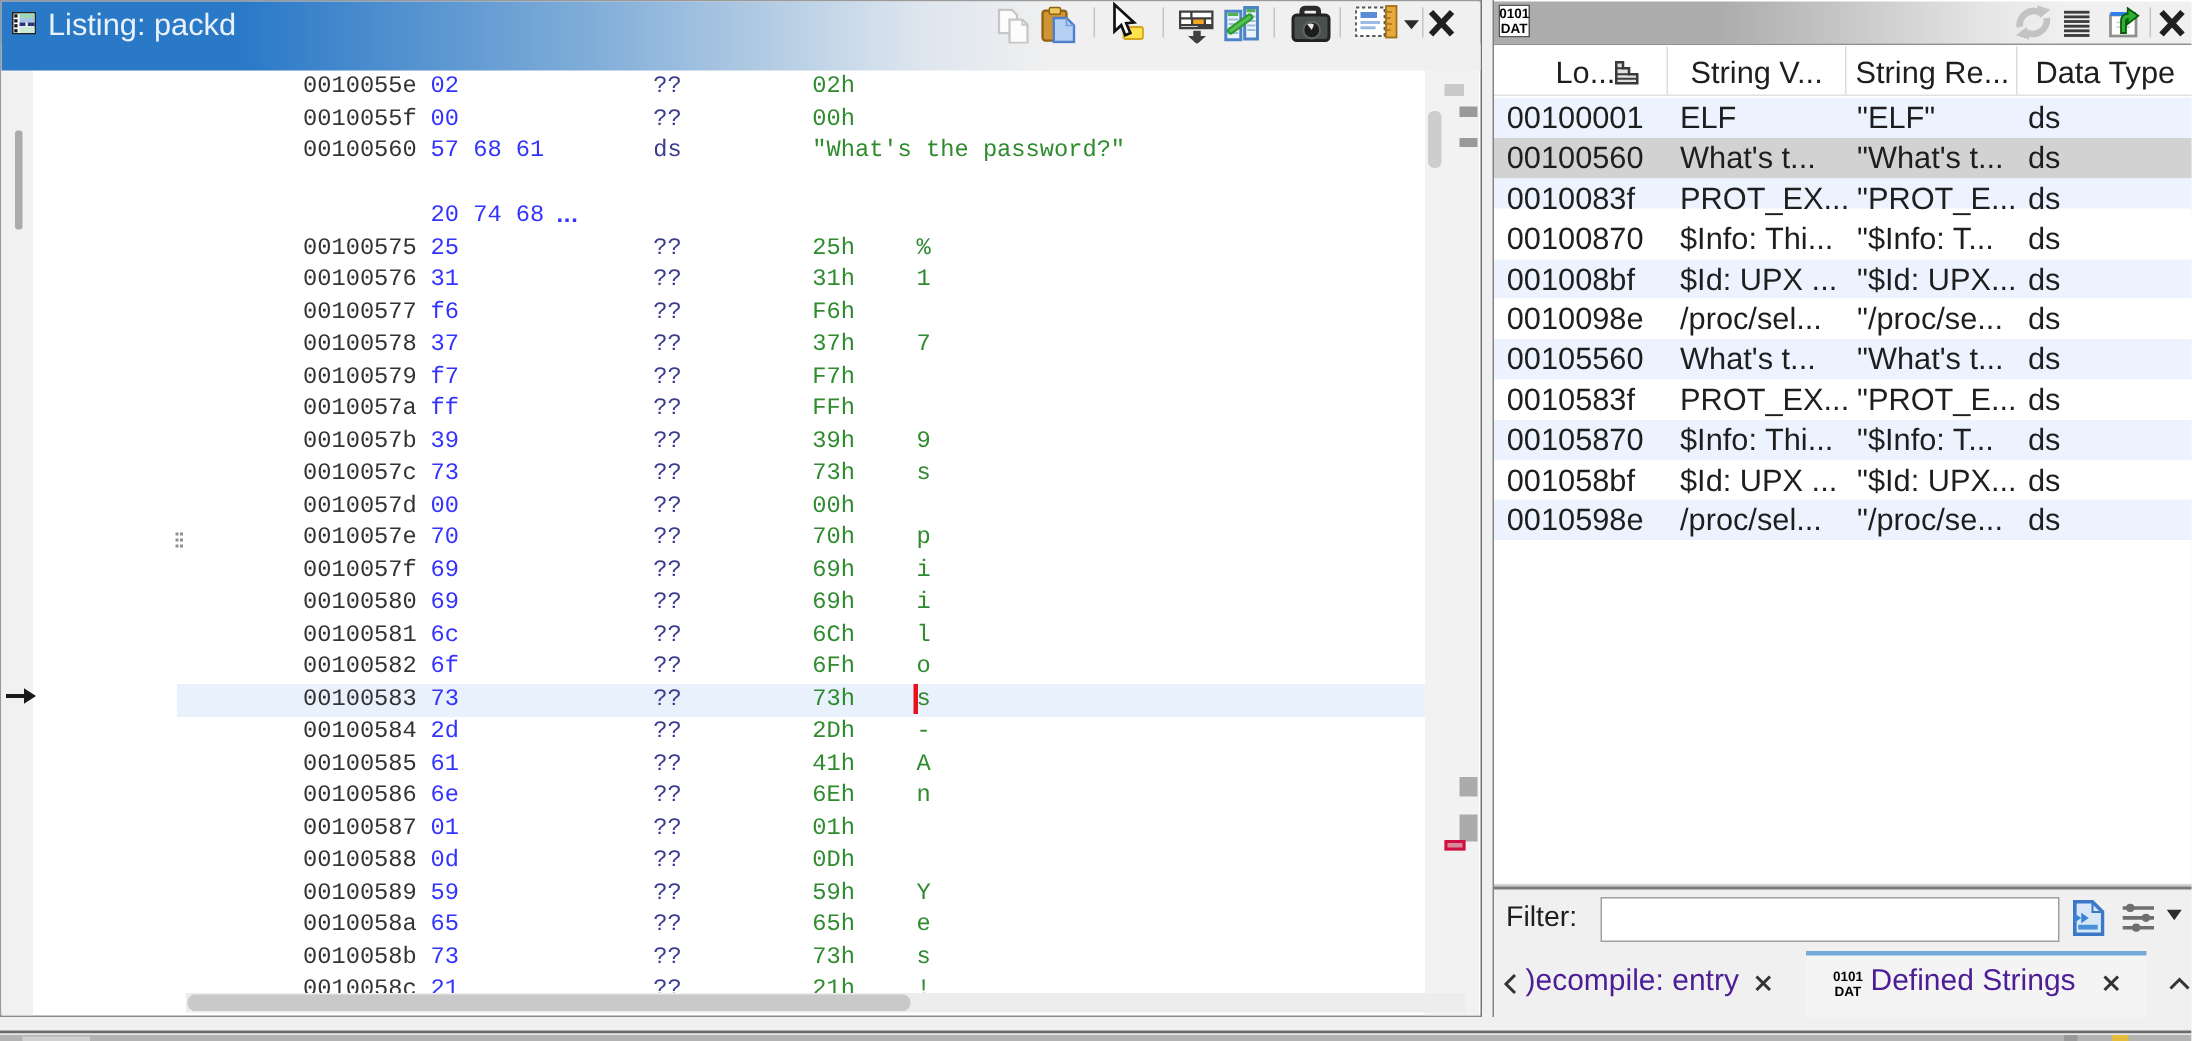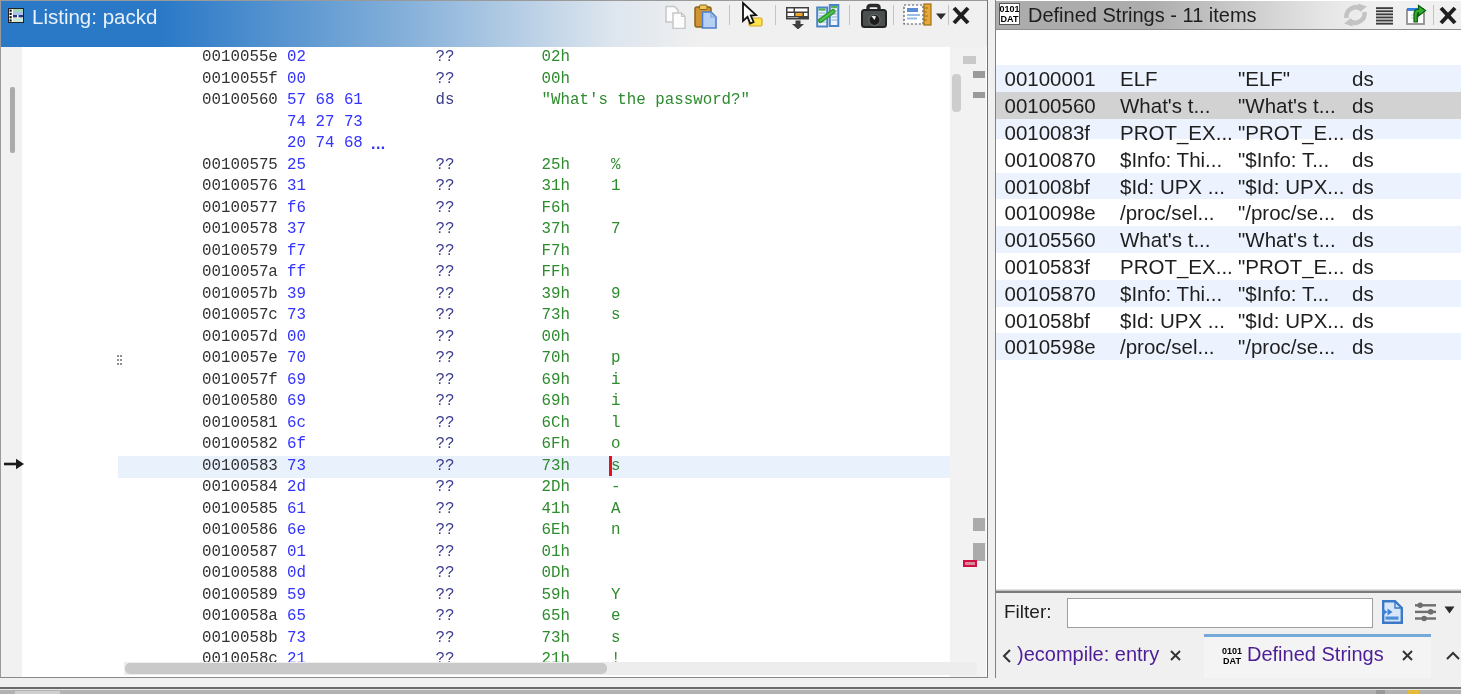--- a/index.html
+++ b/index.html
@@ -138,21 +138,20 @@
 <div class="abs" style="left:119px;top:334px;width:2px;height:2px;background:#909090"></div>
 <div class="abs" style="left:117px;top:427px;width:832px;height:21.5px;background:#e9f1fc"></div>
 <svg class="abs" style="left:2px;top:428px" width="22" height="14" viewBox="0 0 22 14">
         <line x1="1" y1="7" x2="14" y2="7" stroke="#1a1a1a" stroke-width="2.6"></line>
         <path d="M13 1.8 L21 7 L13 12.2 Z" fill="#1a1a1a"></path>
       </svg>
 <div class="lrow" style="top:-3.25px"><span class="ca">0010055d</span><span class="cb">00</span><span class="cm">??</span><span class="co">00h</span></div>
 <div class="lrow" style="top:18.25px"><span class="ca">0010055e</span><span class="cb">02</span><span class="cm">??</span><span class="co">02h</span></div>
 <div class="lrow" style="top:39.75px"><span class="ca">0010055f</span><span class="cb">00</span><span class="cm">??</span><span class="co">00h</span></div>
 <div class="lrow" style="top:61.25px"><span class="ca">00100560</span><span class="cb">57 68 61</span><span class="cm">ds</span><span class="co">"What's the password?"</span></div>
-<div class="lrow" style="top:82.75px"><span class="cb">74 27 73</span></div>
 <div class="lrow" style="top:104.25px"><span class="cb">20 74 68</span><span class="cb" style="left:370px;font-family:'Liberation Sans',sans-serif;font-weight:bold;letter-spacing:0.5px">...</span></div>
 <div class="lrow" style="top:125.75px"><span class="ca">00100575</span><span class="cb">25</span><span class="cm">??</span><span class="co">25h</span><span class="cc">%</span></div>
 <div class="lrow" style="top:147.25px"><span class="ca">00100576</span><span class="cb">31</span><span class="cm">??</span><span class="co">31h</span><span class="cc">1</span></div>
 <div class="lrow" style="top:168.75px"><span class="ca">00100577</span><span class="cb">f6</span><span class="cm">??</span><span class="co">F6h</span></div>
 <div class="lrow" style="top:190.25px"><span class="ca">00100578</span><span class="cb">37</span><span class="cm">??</span><span class="co">37h</span><span class="cc">7</span></div>
 <div class="lrow" style="top:211.75px"><span class="ca">00100579</span><span class="cb">f7</span><span class="cm">??</span><span class="co">F7h</span></div>
 <div class="lrow" style="top:233.25px"><span class="ca">0010057a</span><span class="cb">ff</span><span class="cm">??</span><span class="co">FFh</span></div>
 <div class="lrow" style="top:254.75px"><span class="ca">0010057b</span><span class="cb">39</span><span class="cm">??</span><span class="co">39h</span><span class="cc">9</span></div>
 <div class="lrow" style="top:276.25px"><span class="ca">0010057c</span><span class="cb">73</span><span class="cm">??</span><span class="co">73h</span><span class="cc">s</span></div>
 <div class="lrow" style="top:297.75px"><span class="ca">0010057d</span><span class="cb">00</span><span class="cm">??</span><span class="co">00h</span></div>
@@ -176,21 +175,20 @@
 <div class="abs" style="left:124px;top:634px;width:482px;height:11px;background:#c9c9c9;border-radius:5px"></div>
 </div>
 </div>
 <div id="rp">
 <div id="rtitle">
 <svg class="abs" style="left:3px;top:2px" width="21" height="22" viewBox="0 0 21 22">
         <rect x="0.5" y="0.5" width="20" height="21" fill="#ffffff" stroke="#555555"></rect>
         <text x="10.5" y="9" font-family="Liberation Sans,sans-serif" font-size="9" font-weight="bold" fill="#000000" text-anchor="middle">0101</text>
         <text x="10.5" y="19" font-family="Liberation Sans,sans-serif" font-size="9" font-weight="bold" fill="#000000" text-anchor="middle">DAT</text>
       </svg>
-<span class="t">Defined Strings - 11 items</span>
 <svg class="abs" style="left:340px;top:0" width="126" height="28" viewBox="0 0 126 28">
 <rect x="97" y="4" width="1" height="20" fill="#c4c4c4"></rect>
 <g transform="translate(8,2)" fill="none" stroke="#c3c3c3" stroke-width="4.5">
           <path d="M2.5 15 A9.5 9.5 0 0 1 18 6.5"></path>
           <path d="M20.5 9 A9.5 9.5 0 0 1 5 17.5"></path>
         </g>
         <g transform="translate(8,2)" fill="#c3c3c3">
           <path d="M14 0.5 L23 3.5 L16 9 Z"></path>
           <path d="M9 23.5 L0 20.5 L7 15 Z"></path>
         </g>
@@ -208,20 +206,35 @@
           <line x1="5" y1="14" x2="14" y2="14" stroke="#cccccc"></line>
           <line x1="5" y1="17" x2="14" y2="17" stroke="#cccccc"></line>
           <path d="M8 21 V13 Q8 8.5 12.5 8.2 L12.5 4.5 L19.5 9.5 L12.5 15 L12.5 11.6 Q11.3 11.8 11.3 14 V21 Z" fill="#2fae2f" stroke="#0a5c0a" stroke-width="1.2"></path>
         </g>
 <g transform="translate(104,0)" stroke="#1f1f1f" stroke-width="4">
           <line x1="1" y1="7" x2="15" y2="22"></line>
           <line x1="15" y1="7" x2="1" y2="22"></line>
         </g>
 </svg>
 </div>
+<div class="thead">
+<span class="abs" style="left:41px;top:7px">Lo...</span>
+<svg class="abs" style="left:80px;top:10px" width="17" height="17" viewBox="0 0 17 17">
+        <path d="M1.5 1.5 H6 V5.5 H10 V9.5 H15.5 V15.5 H1.5 Z" fill="#e2e2e2" stroke="#3a3a3a" stroke-width="1.7"></path>
+        <line x1="1.5" y1="5.5" x2="6" y2="5.5" stroke="#3a3a3a" stroke-width="1.4"></line>
+        <line x1="1.5" y1="9.5" x2="10" y2="9.5" stroke="#3a3a3a" stroke-width="1.4"></line>
+        <line x1="1.5" y1="12.5" x2="15.5" y2="12.5" stroke="#3a3a3a" stroke-width="1.4"></line>
+      </svg>
+<span class="abs" style="left:131px;top:7px">String V...</span>
+<span class="abs" style="left:241px;top:7px">String Re...</span>
+<span class="abs" style="left:361px;top:7px">Data Type</span>
+<div class="sep" style="left:115px"></div>
+<div class="sep" style="left:234px"></div>
+<div class="sep" style="left:348px"></div>
+</div>
 <div class="trow" style="top:65.4px;height:26.8px;background:#edf3fe;line-height:26.8px">
       <span style="left:8.5px">00100001</span>
       <span style="left:124px">ELF</span>
       <span style="left:242px">"ELF"</span>
       <span style="left:356px">ds</span>
     </div>
 <div class="trow" style="top:92.2px;height:26.8px;background:#d2d2d2;line-height:26.8px">
       <span style="left:8.5px">00100560</span>
       <span style="left:124px">What's t...</span>
       <span style="left:242px">"What's t...</span>

